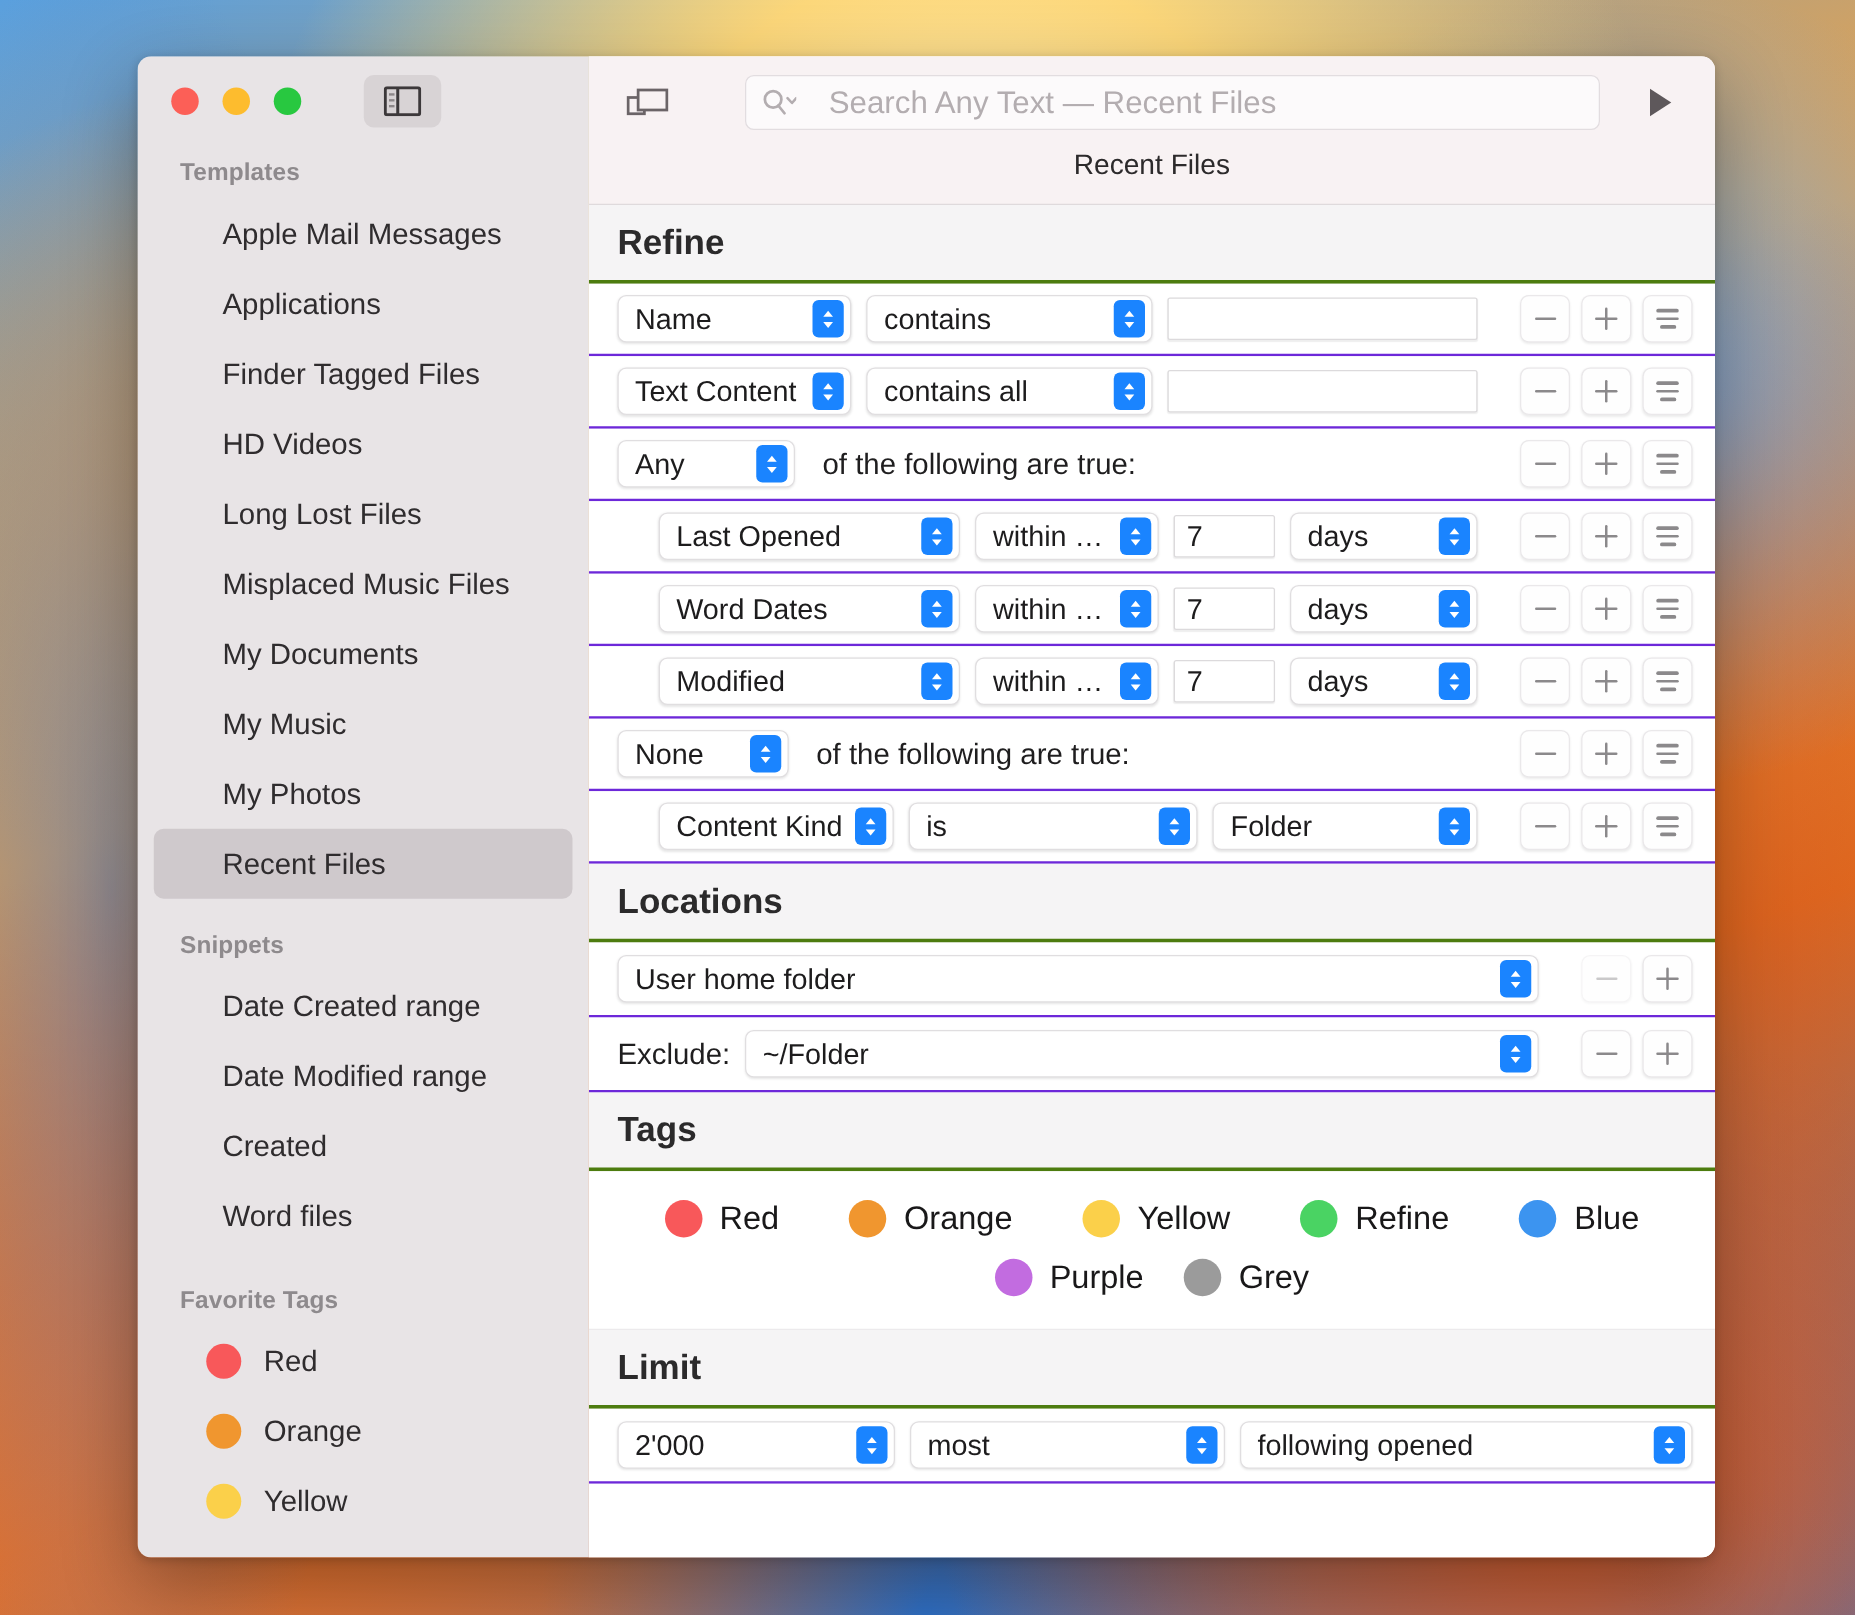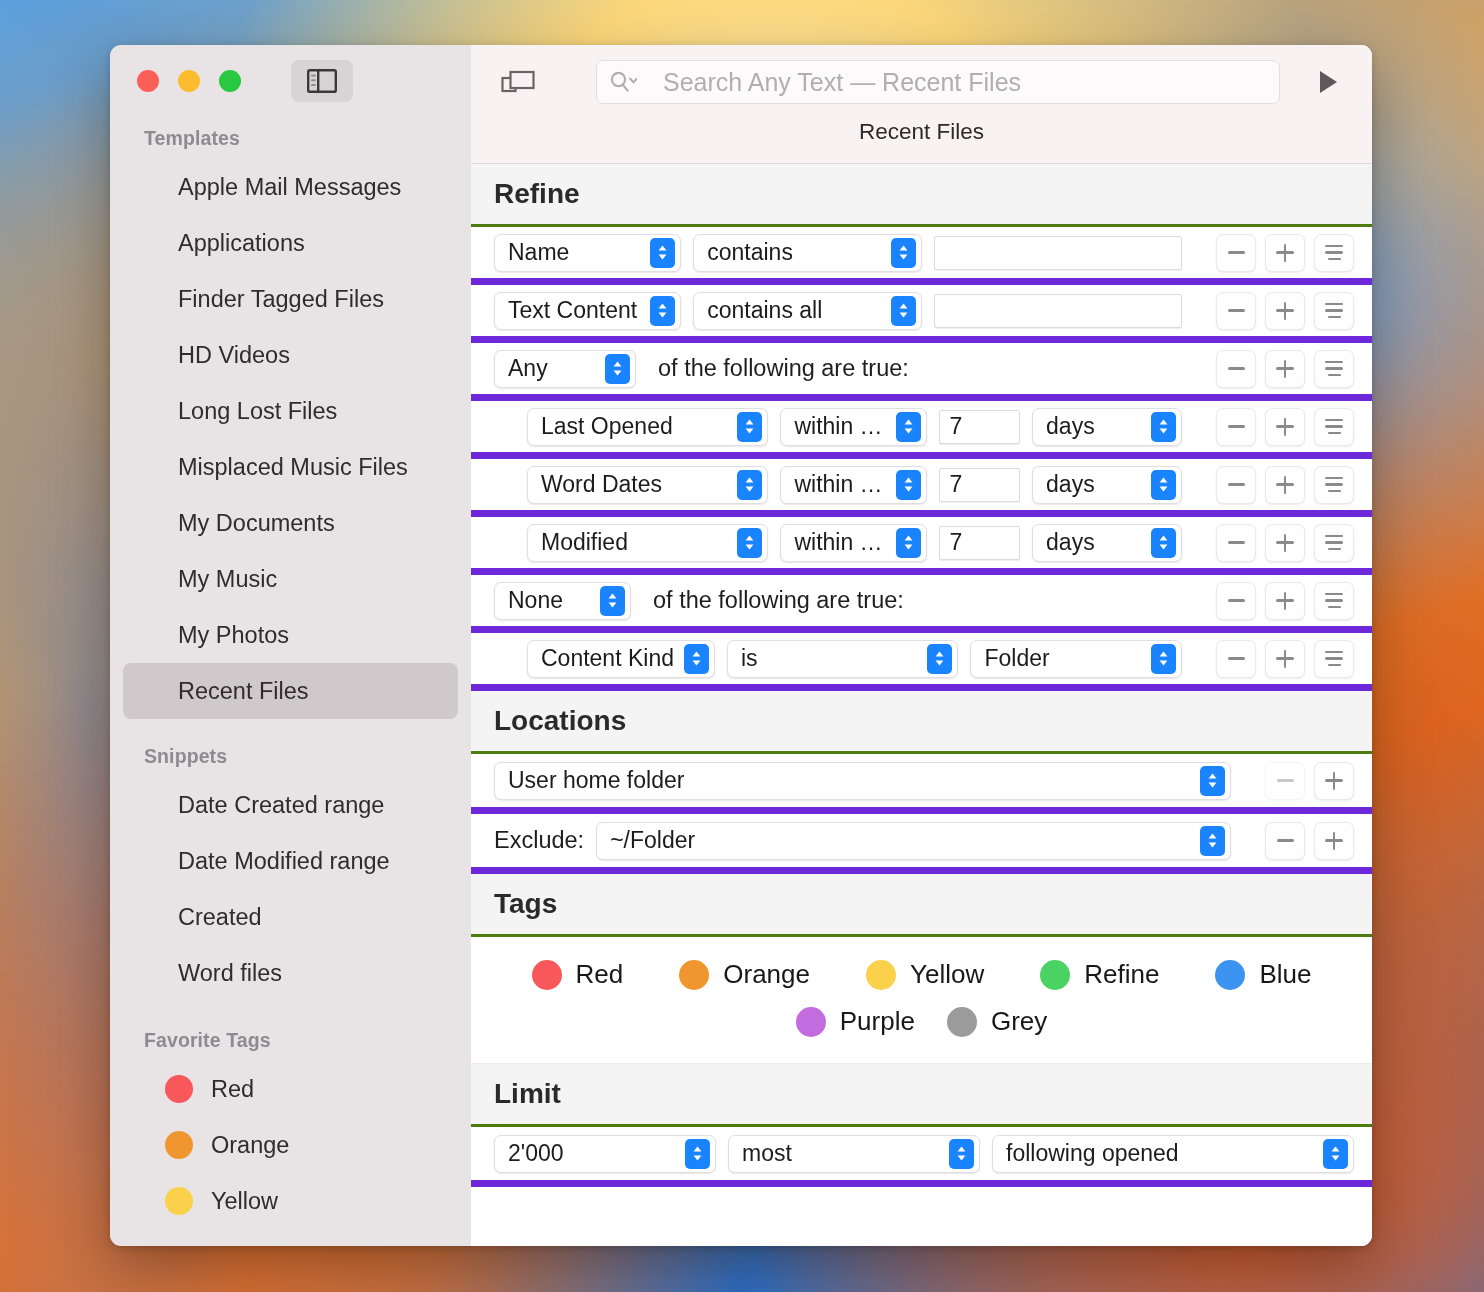--- a/index.html
+++ b/index.html
@@ -192,21 +192,21 @@
     padding-left: 23px;
     font-size: 28px;
     font-weight: bold;
     color: #2b2a2b;
   }
 
   .row {
     min-height: 58px;
     display: flex;
     align-items: center;
-    border-bottom: 7px solid #6d28d9;
+    border-bottom: 2px solid #6d28d9;
     padding: 0 18px 0 23px;
     background: #fff;
     gap: 12px;
   }
   .row.indent { padding-left: 56px; }
   .row.tall { min-height: 60px; }
 
   .spacer { flex: 1 1 auto; }
 
   

